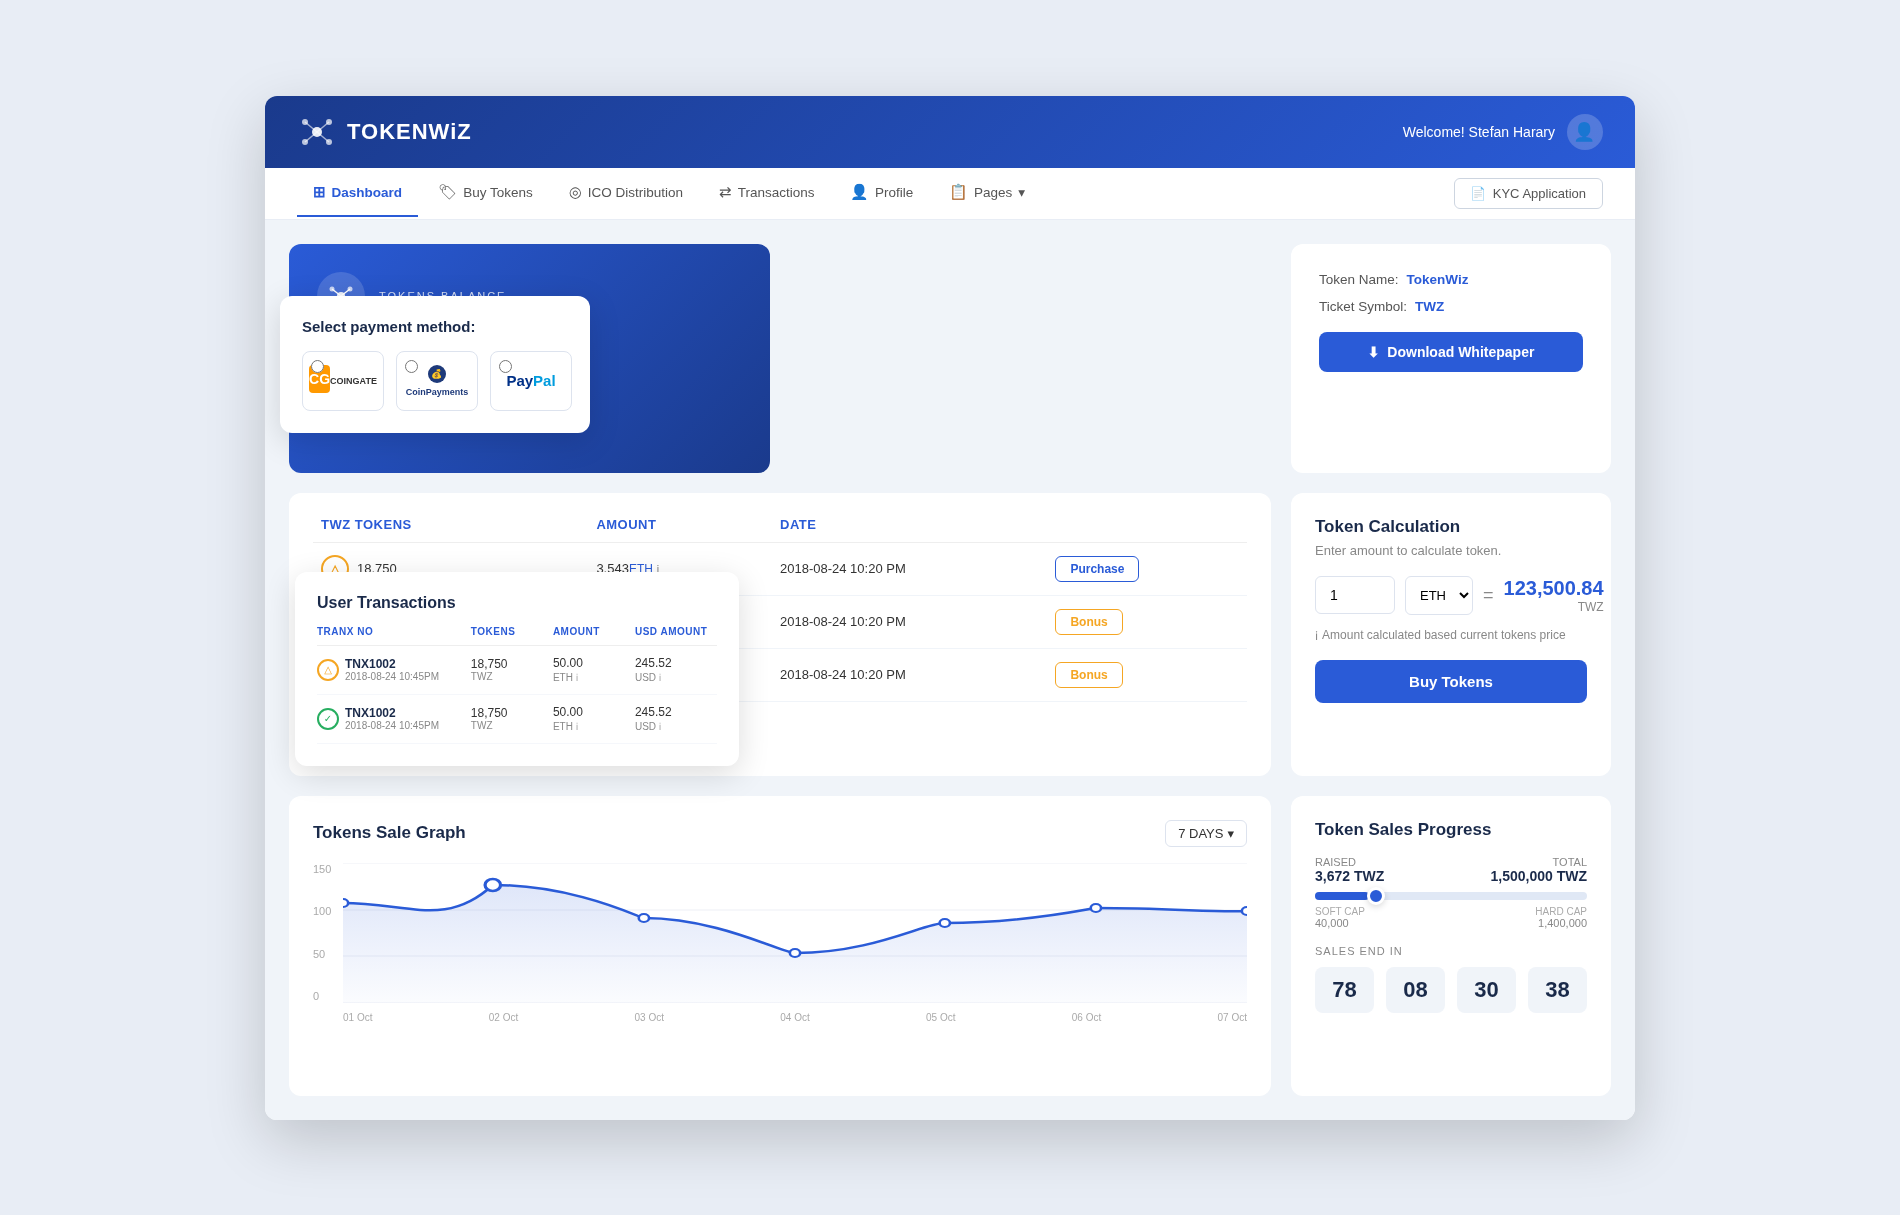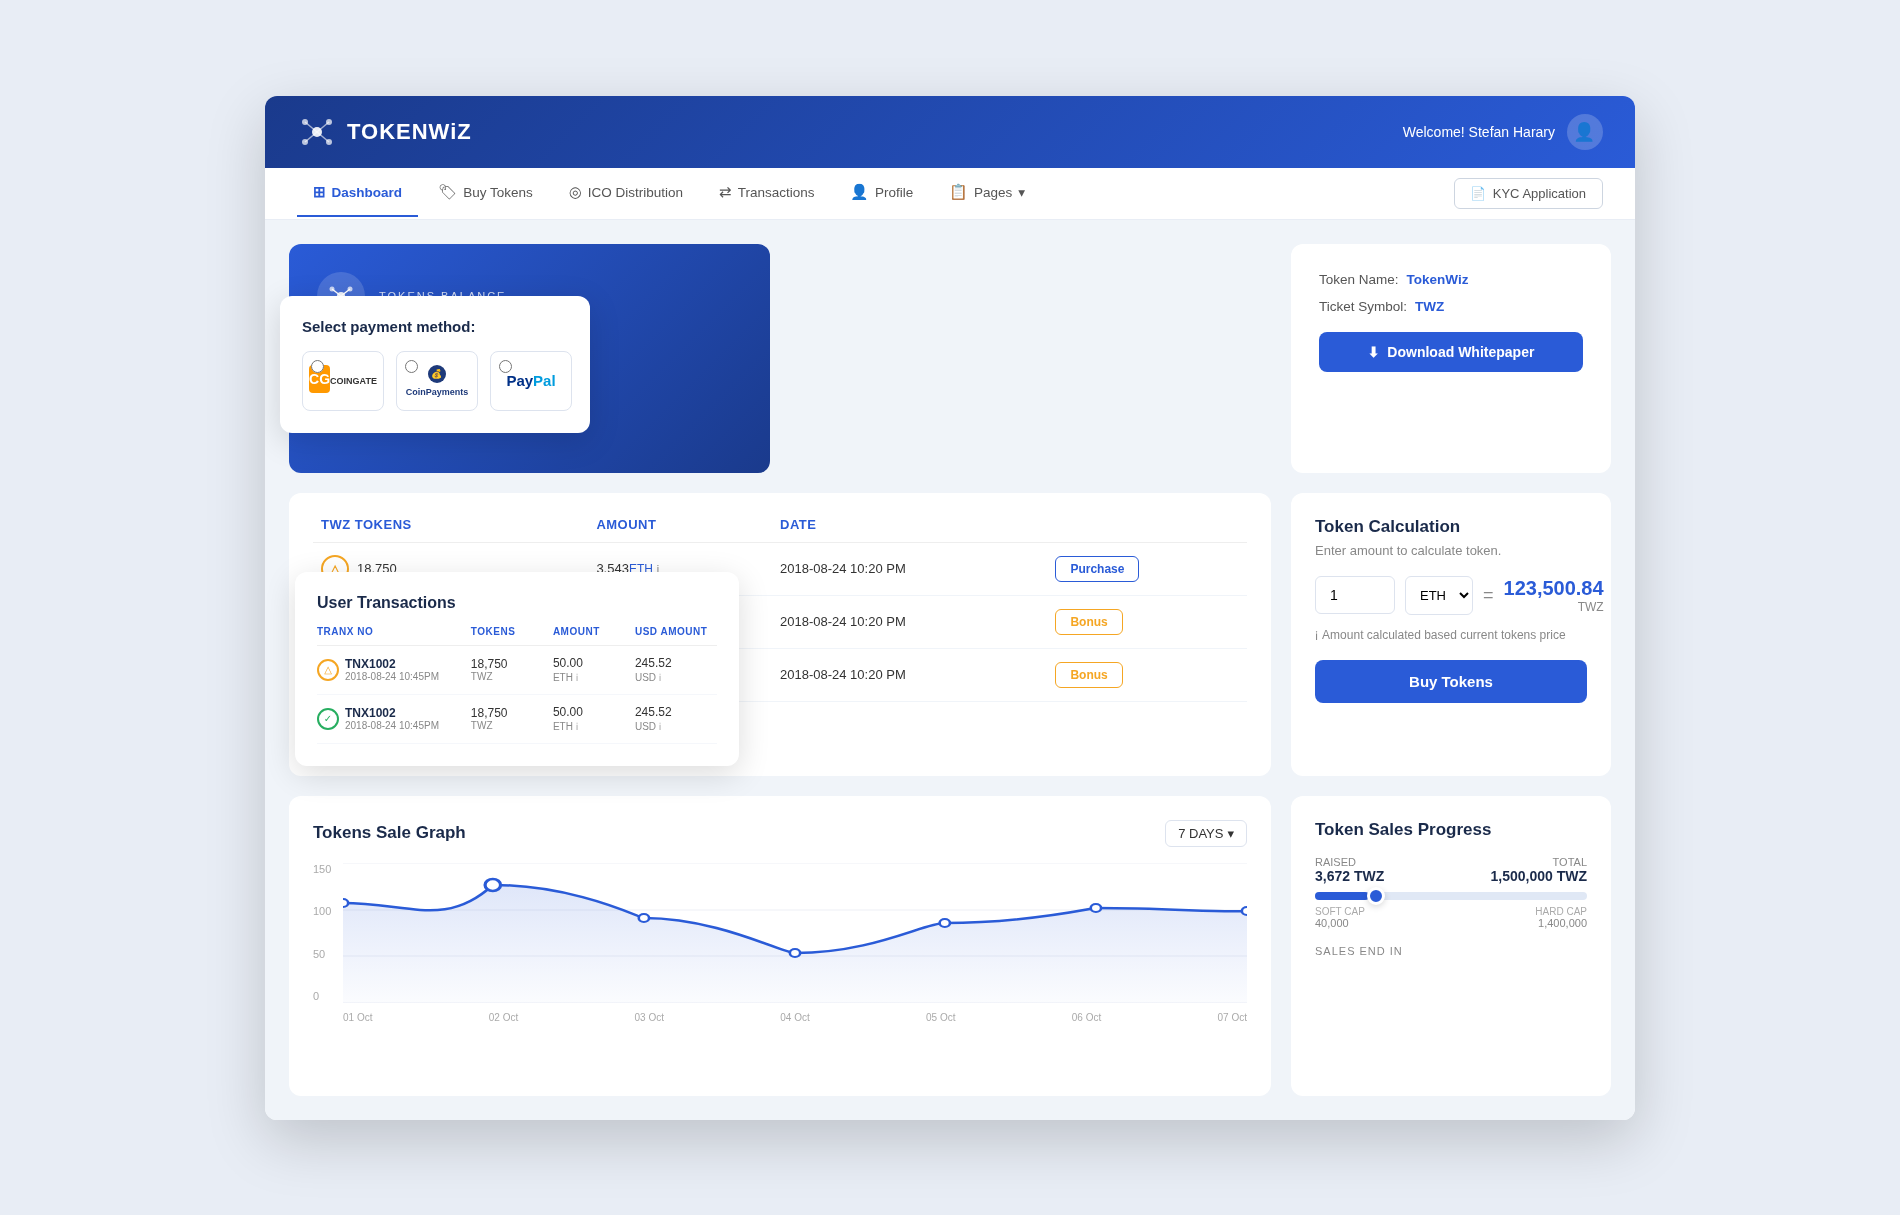--- a/index.html
+++ b/index.html
@@ -814,20 +814,34 @@
           <div>
             <div class="cap-label">SOFT CAP</div>
             <div class="cap-value">40,000</div>
           </div>
           <div style="text-align:right">
             <div class="cap-label">HARD CAP</div>
             <div class="cap-value">1,400,000</div>
           </div>
         </div>
         <div class="sales-end-label">SALES END IN</div>
+        <div class="countdown-row">
+          <div class="countdown-item">
+            <span class="countdown-num">78</span>
+          </div>
+          <div class="countdown-item">
+            <span class="countdown-num">08</span>
+          </div>
+          <div class="countdown-item">
+            <span class="countdown-num">30</span>
+          </div>
+          <div class="countdown-item">
+            <span class="countdown-num">38</span>
+          </div>
+        </div>
       </div>
 
     </div>
 
     <div class="floating-payment">
       <div class="payment-title">Select payment method:</div>
       <div class="payment-options">
         <div class="payment-option">
           <input type="radio" name="payment" style="">
           <div class="payment-logo coingate-logo">

